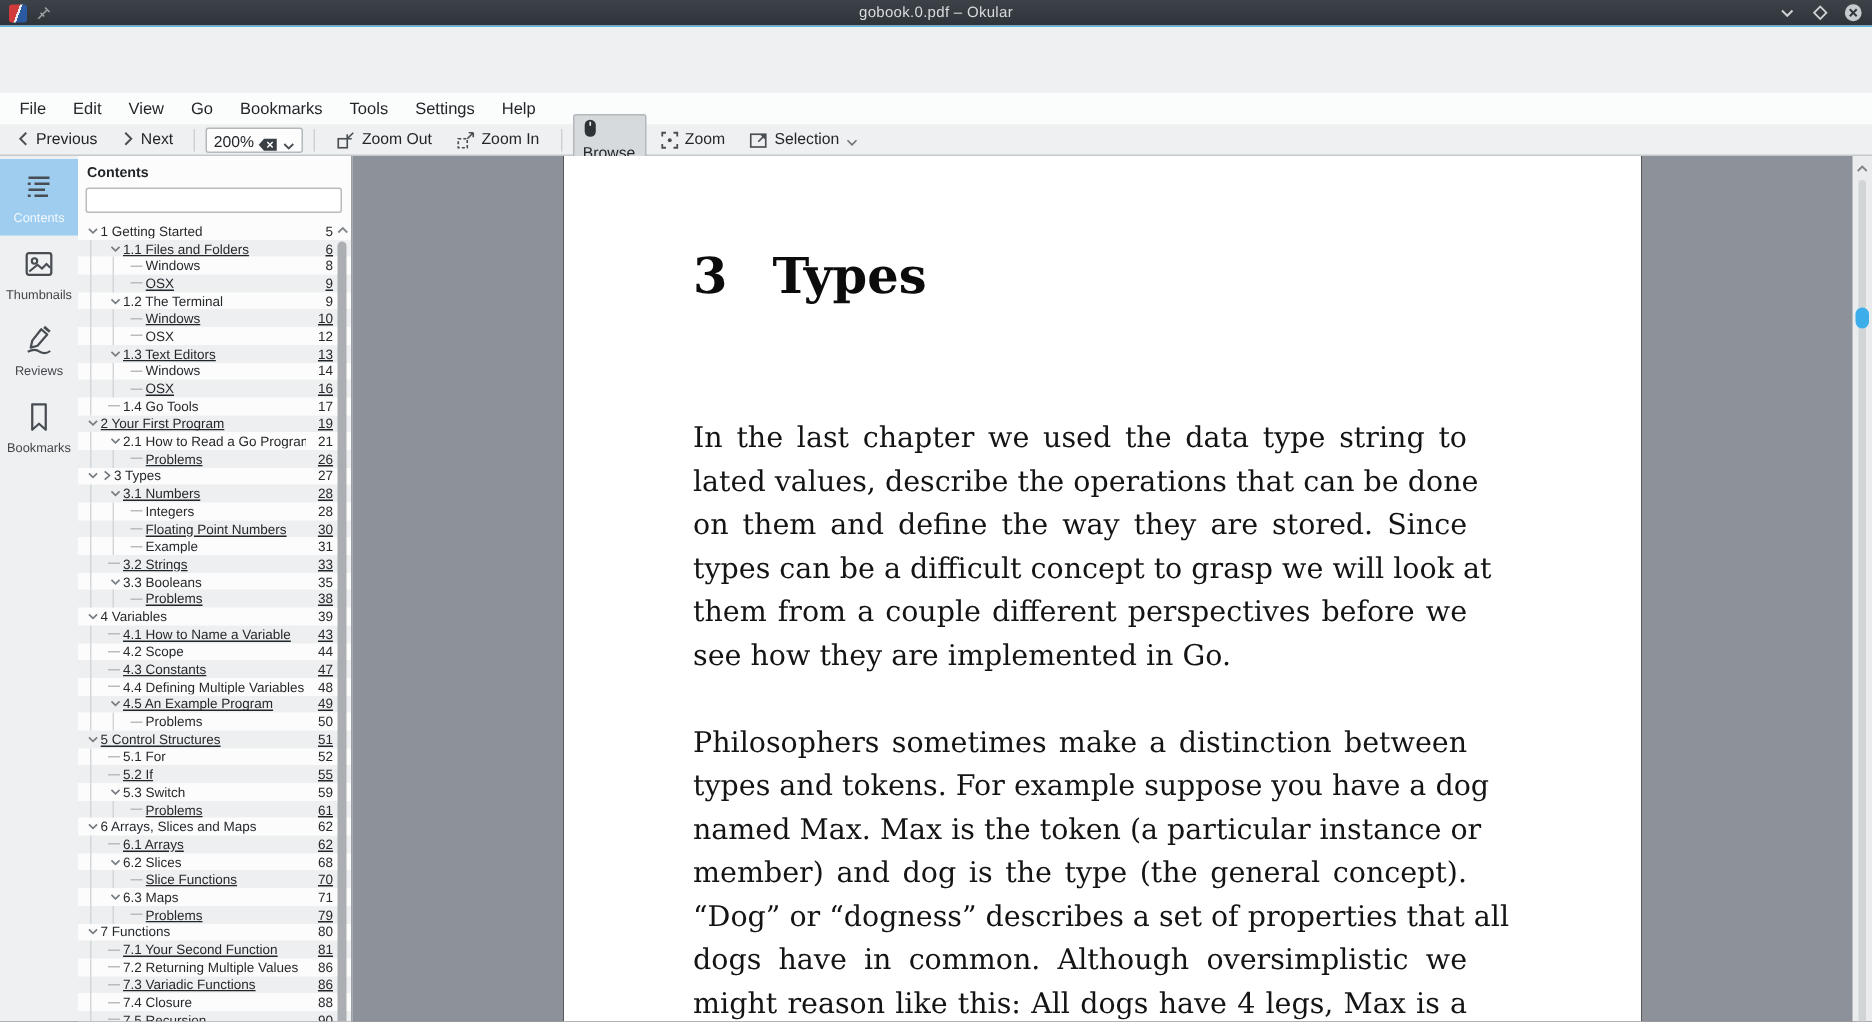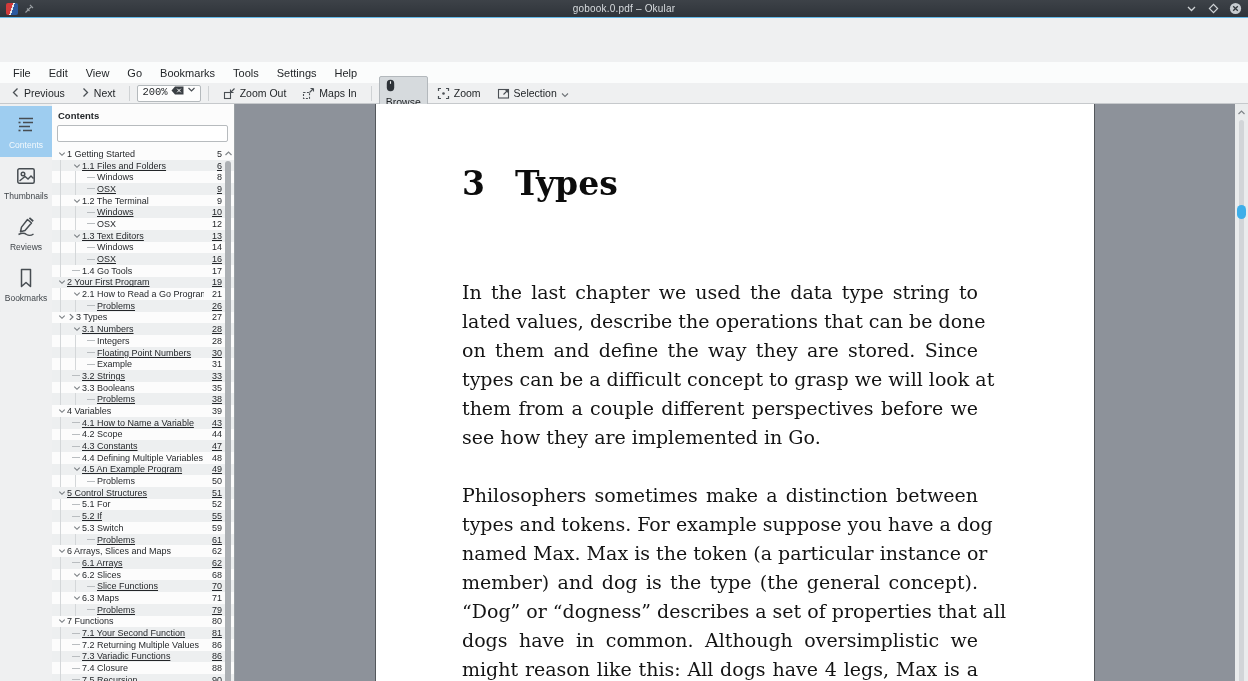--- a/index.html
+++ b/index.html
@@ -21,22 +21,22 @@
   .winbtn { width:13px; height:13px; display:flex; align-items:center; justify-content:center; }
   
   .menubar { height:21px; background:#fbfcfc; display:flex; align-items:center; padding:0 4px;margin-top:44px; }
   .menu-item { padding:3px 9px; font-size:11px; color:#232629; }
   
   .toolbar { height:21px; background:#eff0f1; border-bottom:1px solid #c6c9cc;
              display:flex; align-items:center; padding:0 4px; gap:2px; font-size:10.5px; }
   .tbtn { display:flex; align-items:flex-start; gap:4px; padding:2px 6px; border-radius:2px; border:1px solid transparent; color:#232629; }
   .tbtn.pressed { background:#d6dadd; border-color:#b3b8bc;flex-direction:column; }
   .tsep { width:1px; height:15px; background:#cfd2d4; margin:0 5px; }
-  .combo { display:flex; align-items:flex-start; gap:3px; background:#fdfdfd; border:1px solid #b4b9bc;
-           border-radius:2px; height:17px; padding:0 4px; min-width:60px;font-family:Liberation Mono, monospace; }
+  .combo { display:flex; align-items:flex-end; gap:3px; background:#fdfdfd; border:1px solid #b4b9bc;
+           border-radius:2px; height:17px; padding:0 4px; min-width:60px; }
   .combo .val { font-size:10.5px; }
   svg.ic { display:block; }
   
   .main { display:flex; height:620px; }
   
   .iconbar { width:52px; background:#eff0f1; display:flex; flex-direction:column; padding-top:2px; }
   .side-item { display:flex; flex-direction:column; align-items:center; gap:4px; padding:8px 0 7px; }
   .side-item .slabel { font-size:8.5px; color:#41464b; }
   .side-item.selected { background:#9ecdf0; }
   .side-item.selected .slabel { color:#f3f9fd; }
@@ -172,21 +172,21 @@
         </span>
       <span>Zoom Out</span>
     </div>
     <div class="tbtn">
       <span>
           <svg class="ic" width="13" height="13" viewBox="0 0 13 13">
             <rect x="1.5" y="5.5" width="6" height="6" fill="none" stroke="#4a4f54" stroke-width="1.1" stroke-dasharray="2 1.4"></rect>
             <path d="M7.5 5.5 L11.5 1.5 M11.5 1.5 h-3 M11.5 1.5 v3" stroke="#4a4f54" stroke-width="1.1" fill="none"></path>
           </svg>
         </span>
-      <span>Maps In</span>
+      <span>Zoom In</span>
     </div>
     <div class="tsep"></div>
     <div class="tbtn pressed">
       <span>
           <svg class="ic" width="9" height="13" viewBox="0 0 9 13">
             <rect x="0.8" y="0.8" width="7.4" height="11.4" rx="3.6" fill="#2e3338"></rect>
             <path d="M4.5 2.2 v2.6" stroke="#eff0f1" stroke-width="1.1"></path>
           </svg>
         </span>
       <span>Browse</span>

